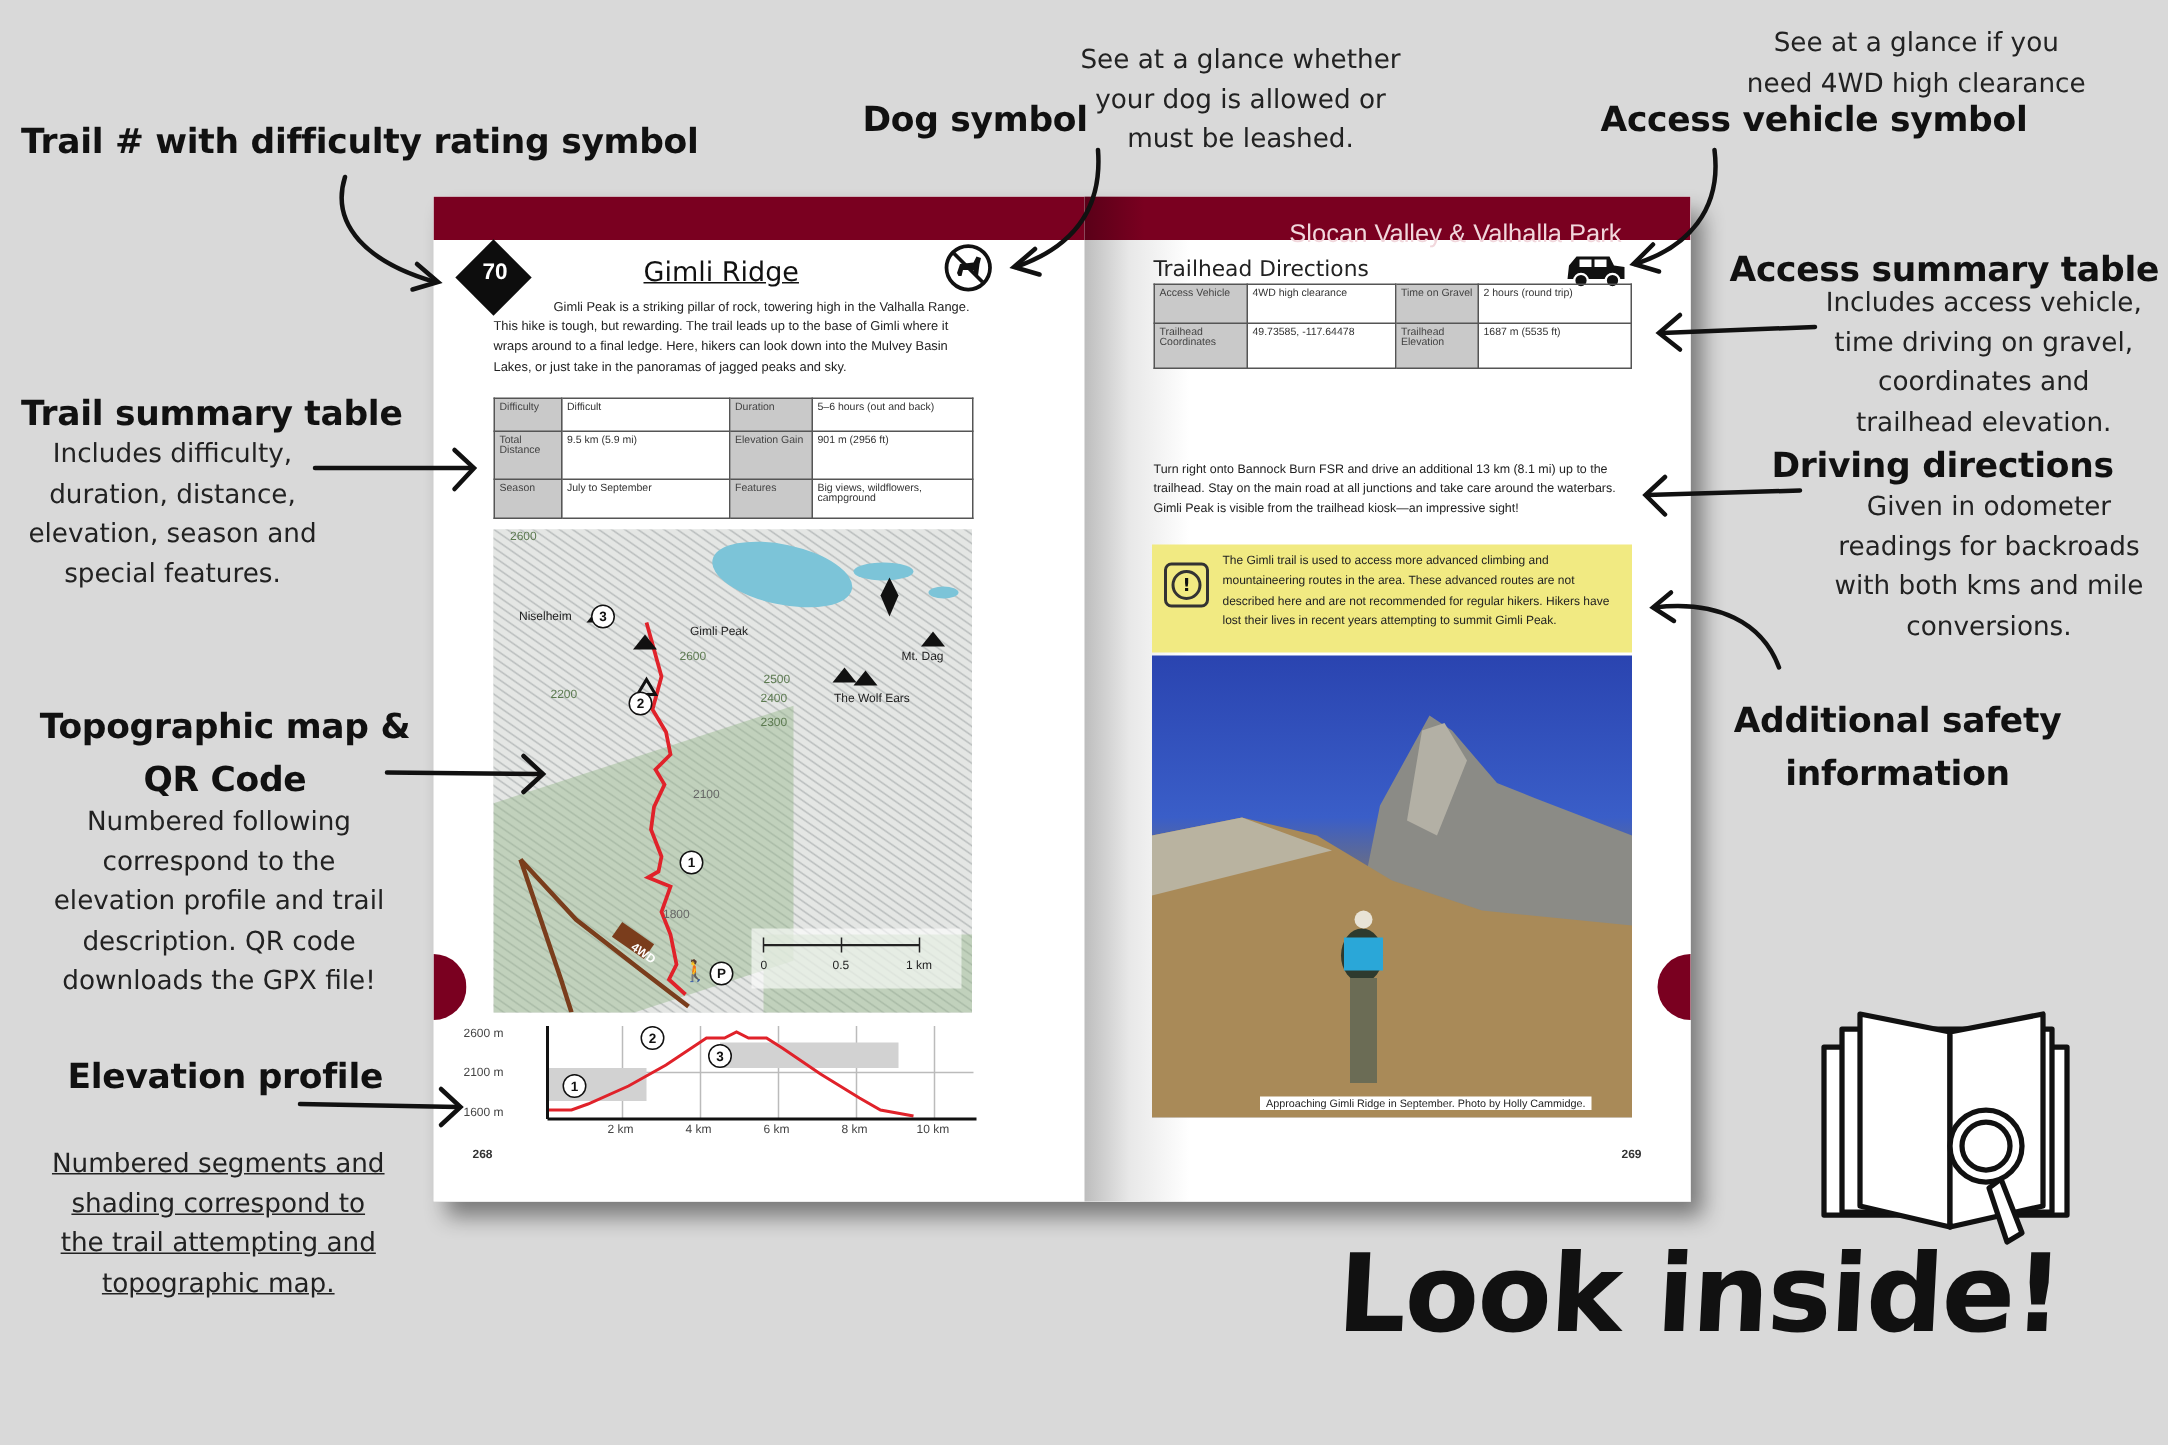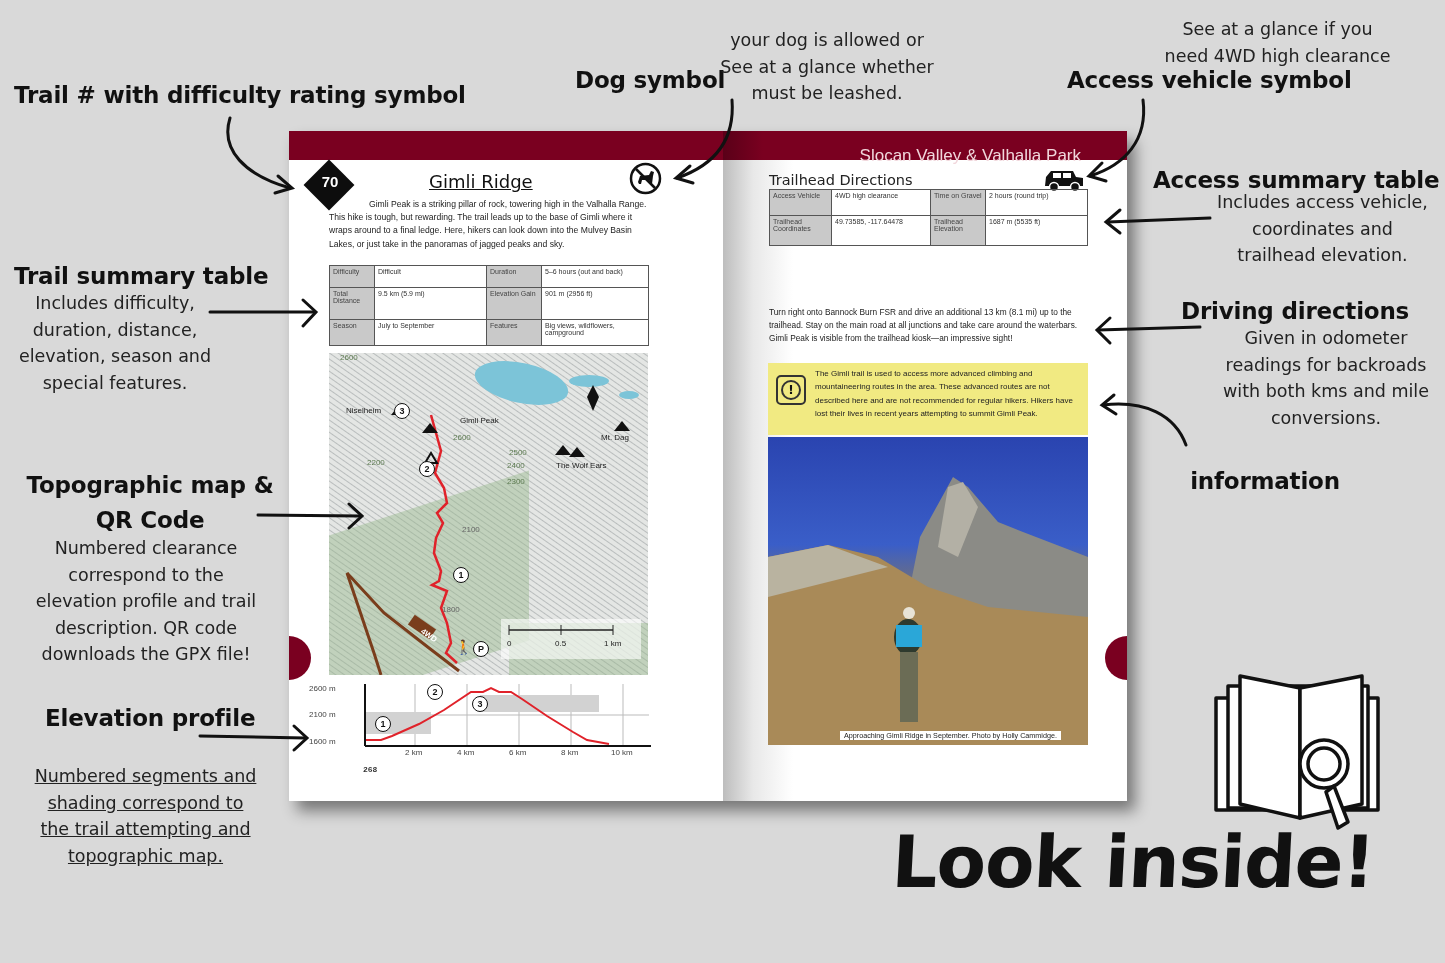--- a/index.html
+++ b/index.html
@@ -28,83 +28,85 @@
      #e0e2e0;overflow:hidden;}
   .map .green{position:absolute;background:rgba(150,185,140,0.45);}
   .lake{position:absolute;background:#7cc4d8;border-radius:50%;}
   .map-label{position:absolute;font-size:8px;font-family:"Liberation Sans",sans-serif;color:#222;white-space:nowrap;}
   .qr{position:absolute;left:218px;top:142px;width:90px;height:108px;background:#111;border-radius:5px;}
   .qr-inner{position:absolute;left:6px;top:5px;width:78px;height:80px;background:
      repeating-conic-gradient(#111 0 25%,#fff 0 50%) 0 0/9px 9px;}
   .qr-label{position:absolute;left:0;bottom:3px;width:100%;text-align:center;color:#fff;font-size:9.5px;font-family:"Liberation Sans",sans-serif;}
   .scale{position:absolute;left:172px;top:266px;width:140px;height:40px;background:rgba(255,255,255,0.6);}
   .seg-num{position:absolute;width:14px;height:14px;border:1.5px solid #111;border-radius:50%;background:#fff;font-size:9px;text-align:center;line-height:14px;font-family:"Liberation Sans",sans-serif;font-weight:bold;}
-  .pagenum{position:absolute;font-size:8px;font-weight:bold;font-family:Liberation Mono, monospace;color:#333;margin-left:48px;}
+  .pagenum{position:absolute;font-size:8px;font-weight:bold;font-family:Liberation Sans, sans-serif;color:#333;}
   .rt-title{position:absolute;left:46px;top:41px;font-size:14.5px;font-family:"DejaVu Sans",sans-serif;color:#222;}
   .dir{position:absolute;left:46px;width:318px;font-size:8.3px;line-height:13.2px;font-family:"Liberation Sans",sans-serif;color:#222;}
   .warn{position:absolute;left:45px;top:232px;width:320px;height:72px;background:#f1ea82;}
   .warn-text{position:absolute;left:47px;top:4px;width:265px;font-size:8px;line-height:13.3px;font-family:"Liberation Sans",sans-serif;color:#222;}
   .warn-icon{position:absolute;left:8px;top:12px;width:26px;height:26px;border:2.5px solid #333;border-radius:5px;}
   .warn-icon span{position:absolute;left:3px;top:3px;width:16px;height:16px;border:2px solid #333;border-radius:50%;font-weight:bold;font-size:12px;line-height:16px;text-align:center;}
   .photo{position:absolute;left:45px;top:306px;width:320px;height:308px;overflow:hidden;
      background:linear-gradient(180deg,#2a44b0 0%,#3a5ec8 35%,#8d7a52 55%,#b58c45 75%,#9c8a70 100%);}
   .caption{position:absolute;left:72px;top:294px;background:#fff;font-size:7.2px;font-family:"Liberation Sans",sans-serif;padding:0 4px;color:#222;}
   .look{position:absolute;left:892px;top:820px;font-family:"DejaVu Sans",sans-serif;font-weight:bold;font-size:72px;color:#111;letter-spacing:-1px;transform:skewX(-3deg);}
 </style>
 </head>
 <body>
 
 <div class="ann-title" style="left:14px;top:82px;">Trail # with difficulty rating symbol</div>
 
 <div class="ann-title" style="left:575px;top:67px;">Dog symbol</div>
 <div class="ann-body" style="left:712px;top:27px;width:230px;">
+  <div>See at a glance whether</div>
   <div>your dog is allowed or</div>
-  <div>See at a glance whether</div>
   <div>must be leashed.</div>
 </div>
 
 <div class="ann-body" style="left:1150px;top:16px;width:255px;">
   <div>See at a glance if you</div>
   <div>need 4WD high clearance</div>
 </div>
 <div class="ann-title" style="left:1067px;top:67px;">Access vehicle symbol</div>
 
 <div class="ann-title" style="left:14px;top:263px;">Trail summary table</div>
 <div class="ann-body" style="left:0px;top:290px;width:230px;">
   <div>Includes difficulty,</div>
   <div>duration, distance,</div>
   <div>elevation, season and</div>
   <div>special features.</div>
 </div>
 
 <div class="ann-title" style="left:1153px;top:167px;">Access summary table</div>
 <div class="ann-body" style="left:1205px;top:189px;width:235px;">
   <div>Includes access vehicle,</div>
+  <div>time driving on gravel,</div>
   <div>coordinates and</div>
   <div>trailhead elevation.</div>
 </div>
 
 <div class="ann-title" style="left:1181px;top:298px;">Driving directions</div>
 <div class="ann-body" style="left:1212px;top:325px;width:228px;">
   <div>Given in odometer</div>
   <div>readings for backroads</div>
   <div>with both kms and mile</div>
   <div>conversions.</div>
 </div>
 
 <div class="ann-title" style="left:1140px;top:464px;width:250px;text-align:center;line-height:35px;">
+  <div>Additional safety</div>
   <div>information</div>
 </div>
 
 <div class="ann-title" style="left:20px;top:468px;width:260px;text-align:center;line-height:35px;">
   <div>Topographic map &amp;</div>
   <div>QR Code</div>
 </div>
 <div class="ann-body" style="left:15px;top:535px;width:262px;">
-  <div>Numbered clearance</div>
+  <div>Numbered following</div>
   <div>correspond to the</div>
   <div>elevation profile and trail</div>
   <div>description. QR code</div>
   <div>downloads the GPX file!</div>
 </div>
 
 <div class="ann-title" style="left:45px;top:705px;">Elevation profile</div>
 <div class="ann-body" style="left:18px;top:763px;width:255px;text-decoration:underline;">
   <div>Numbered segments and</div>
   <div>shading correspond to</div>

